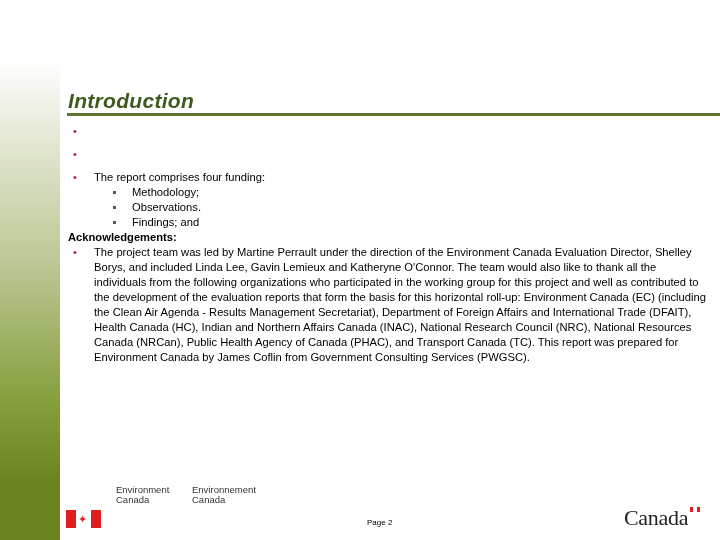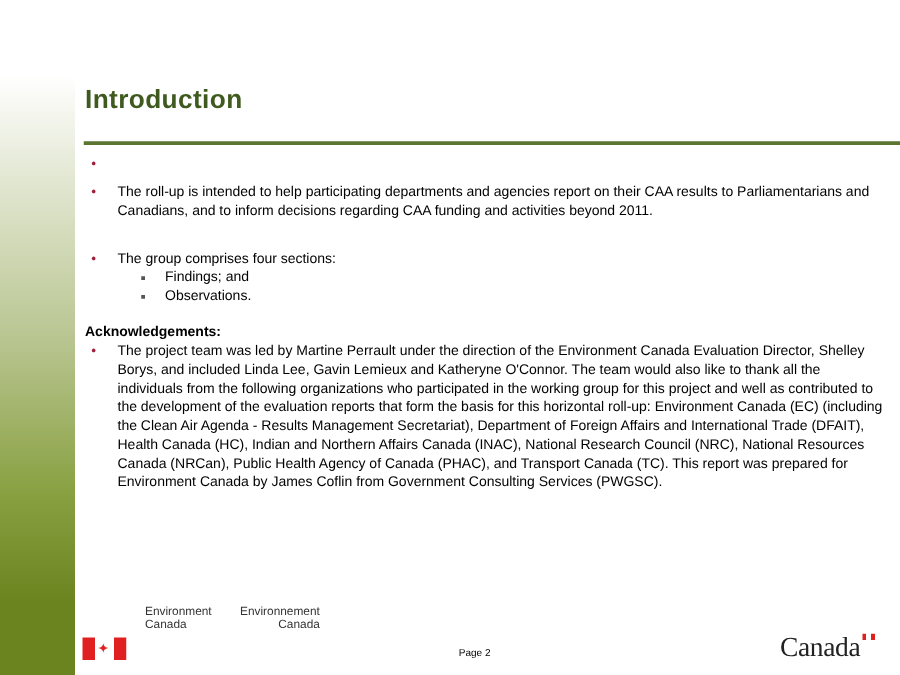--- a/index.html
+++ b/index.html
@@ -7,42 +7,42 @@
     width: 720px; height: 540px; position: relative; overflow: hidden;
     background: #ffffff;
     font-family: "Liberation Sans", sans-serif;
     color: #000;
   }
   .side-strip {
     position: absolute; left: 0; top: 60px; width: 60px; height: 480px;
     background: linear-gradient(to bottom, #ffffff 0%, #e6ead8 15%, #b7c48e 45%, #88a040 70%, #6b8420 88%, #6b8420 100%);
   }
   .title {
-    position: absolute; left: 68px; top: 68px;
-    font-size: 21px; font-weight: bold; color: #3f5a1e; letter-spacing: 0.3px;
+    position: absolute; left: 68px; top: 89px;
+    font-size: 21px; font-weight: bold; color: #3f5a1e; letter-spacing: 0.3px; font-style: italic;
   }
   .title-rule {
     position: absolute; left: 67px; top: 113px; width: 653px; height: 3px;
     background: #5c7530;
   }
   .content {
     position: absolute; left: 68px; top: 124px; width: 640px;
     font-size: 11.2px; line-height: 15px;
   }
   .item { position: relative; padding-left: 26px; }
   .bullet {
     position: absolute; left: 5px; top: 0; color: #a0203a; font-size: 11px;
   }
   .sub { list-style: none; margin: 0; padding: 0; }
   .sub li { position: relative; padding-left: 38px; }
   .sub .sq {
     position: absolute; left: 19px; top: 6px; width: 3px; height: 3px; background: #555;
   }
   .gap-lg { height: 23px; }
-  .ack-head { font-weight: bold; margin-top: 14px; font-size: 11.2px; }
+  .ack-head { font-weight: bold; font-size: 11.2px; }
   .footer-flag {
     position: absolute; left: 66px; top: 510px; width: 35px; height: 18px;
     background: linear-gradient(to right, #e02020 0 29%, #fff 29% 71%, #e02020 71% 100%);
   }
   .maple { position: absolute; left: 12px; top: 2px; color: #e02020; font-size: 11px; line-height: 14px; }
   .dept {
     position: absolute; top: 485px; font-size: 9.5px; line-height: 10px; color: #333;
   }
   .page-num { position: absolute; left: 367px; top: 518px; font-size: 8px; color: #000; }
   .canada-wordmark {
@@ -62,47 +62,47 @@
 <div class="title">Introduction</div>
 <div class="title-rule"></div>
 
 <div class="content">
   <div class="item">
     <span class="bullet">•</span>
   </div>
   <div class="gap-lg"></div>
   <div class="item">
     <span class="bullet">•</span>
-    <span>The roll-up is intended to help participating departments and agencies report on their CAA results to Parliamentarians and Canadians, and to inform decisions regarding CAA funding and activities beyond 2011.</span>
   </div>
   <div class="gap-lg"></div>
   <div class="item">
     <span class="bullet">•</span>
-    <span>The group comprises four sections:</span>
+    <span>The report comprises four funding:</span>
     <ul class="sub">
+      <li><span class="sq"></span><span>Methodology;</span></li>
+      <li><span class="sq"></span><span>Observations.</span></li>
       <li><span class="sq"></span><span>Findings; and</span></li>
-      <li><span class="sq"></span><span>Observations.</span></li>
     </ul>
   </div>
 
   <div class="ack-head">Acknowledgements:</div>
   <div class="item">
     <span class="bullet">•</span>
     <span>The project team was led by Martine Perrault under the direction of the Environment Canada Evaluation Director, Shelley Borys, and included Linda Lee, Gavin Lemieux and Katheryne O'Connor. The team would also like to thank all the individuals from the following organizations who participated in the working group for this project and well as contributed to the development of the evaluation reports that form the basis for this horizontal roll-up: Environment Canada (EC) (including the Clean Air Agenda - Results Management Secretariat), Department of Foreign Affairs and International Trade (DFAIT), Health Canada (HC), Indian and Northern Affairs Canada (INAC), National Research Council (NRC), National Resources Canada (NRCan), Public Health Agency of Canada (PHAC), and Transport Canada (TC). This report was prepared for Environment Canada by James Coflin from Government Consulting Services (PWGSC).</span>
   </div>
 </div>
 
 <div class="footer-flag">
   <span class="maple">✦</span>
 </div>
 <div class="dept" style="left:116px;">
   <div>Environment</div>
   <div>Canada</div>
 </div>
-<div class="dept" style="left:192px;text-align:right;">
+<div class="dept" style="left:192px;">
   <div>Environnement</div>
   <div>Canada</div>
 </div>
 
 <div class="page-num">Page 2</div>
 
 <div class="canada-wordmark">Canada</div>
 <div class="wm-flag"></div>
 
 </body></html>

